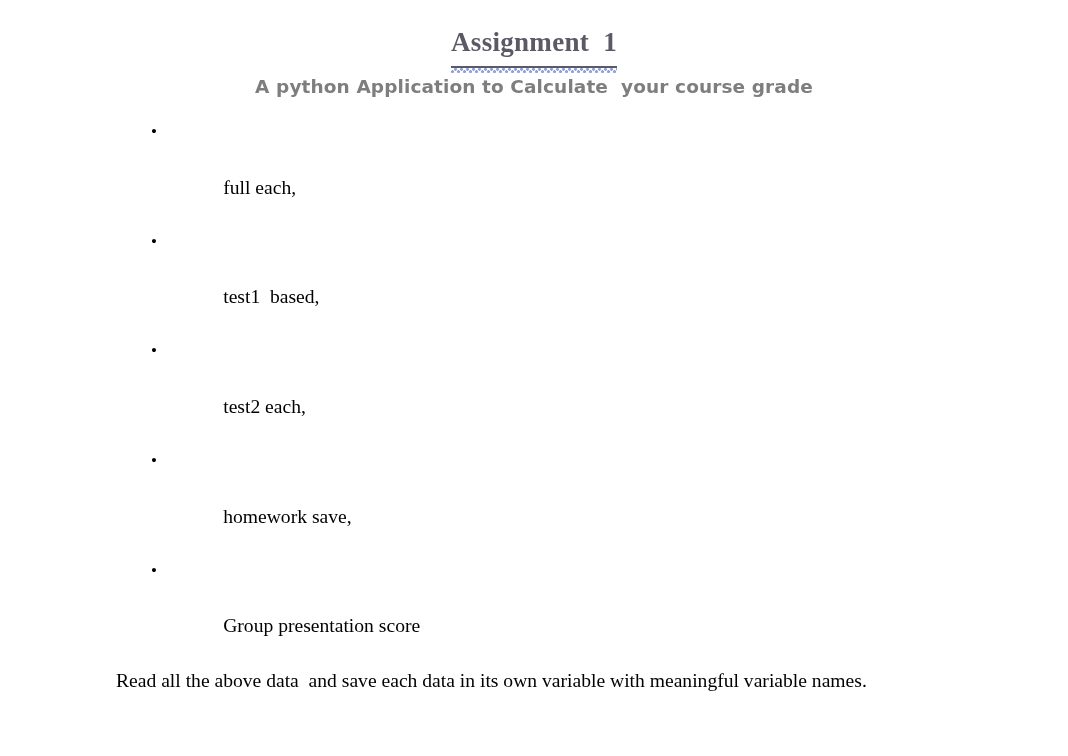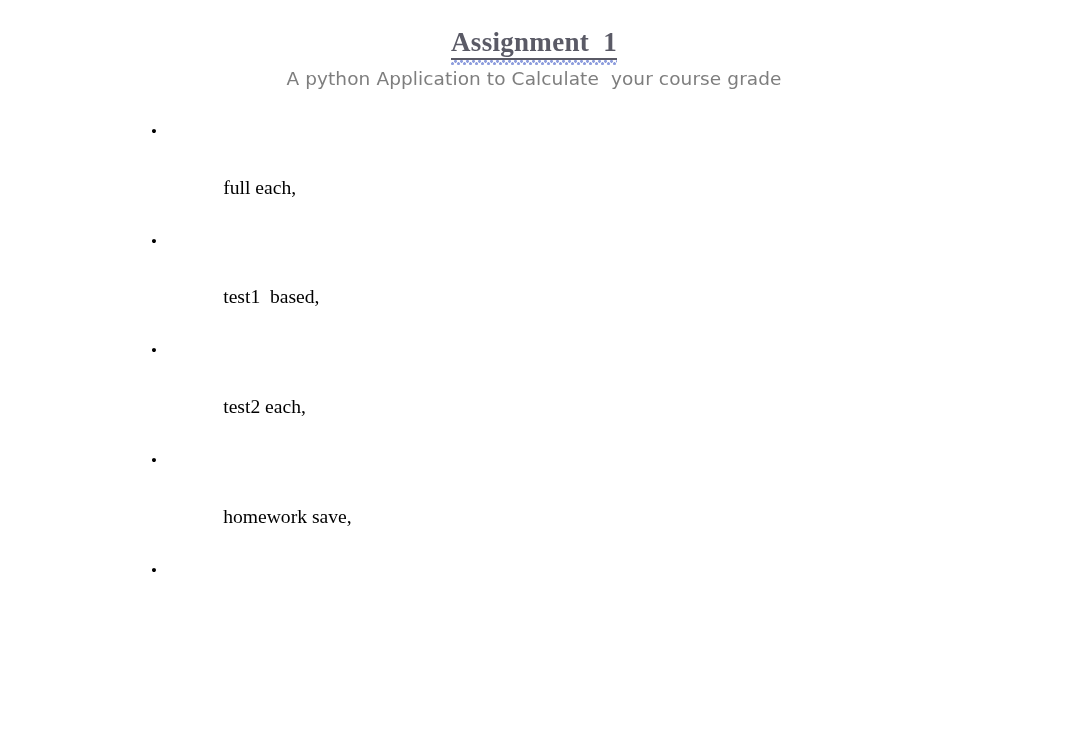--- a/index.html
+++ b/index.html
@@ -31,21 +31,21 @@
   .doc-title {
     display: inline-block;
     position: relative;
     font-family: "Liberation Serif", "DejaVu Serif", serif;
     font-weight: bold;
     font-size: 27px;
     line-height: 1.05;
     color: #5a5a66;
     letter-spacing: 0.3px;
     white-space: pre;
-    padding-bottom: 2px;
+    padding-bottom: 10px;
     border-bottom: 2px solid #5a5a66;
   }
   
   .doc-title::after {
     content: "";
     position: absolute;
     left: 0;
     right: 0;
     bottom: -7px;
     height: 5px;
@@ -53,21 +53,21 @@
       radial-gradient(circle at 1.5px 3.6px, #8f9ede 1.25px, rgba(255,255,255,0) 1.6px),
       radial-gradient(circle at 4.5px 1.4px, #8f9ede 1.25px, rgba(255,255,255,0) 1.6px);
     background-size: 6px 5px;
     background-repeat: repeat-x;
   }
 
   .doc-subtitle {
     margin-top: 8px;
     text-align: center;
     font-family: "DejaVu Sans", "Liberation Sans", sans-serif;
-    font-weight: normal;
+    font-weight: bold;
     font-size: 18.5px;
     color: #7e7e7e;
     letter-spacing: 0.1px;
     white-space: pre;
   }
 
   
   .body-block {
     position: absolute;
     left: 116px;
@@ -134,23 +134,25 @@
       <li>
         <span class="bullet-glyph">•</span>
         <span>test2 each,</span>
       </li>
       <li>
         <span class="bullet-glyph">•</span>
         <span>homework save,</span>
       </li>
       <li>
         <span class="bullet-glyph">•</span>
+        <span>Group presentation score</span>
       </li>
     </ul>
 
+    <div class="line">Read all the above data  and save each data in its own variable with meaningful variable names.</div>
 
 
     <div class="weights">
       <div class="weight-row">
         
       </div>
 
     </div>
 
   </div>

